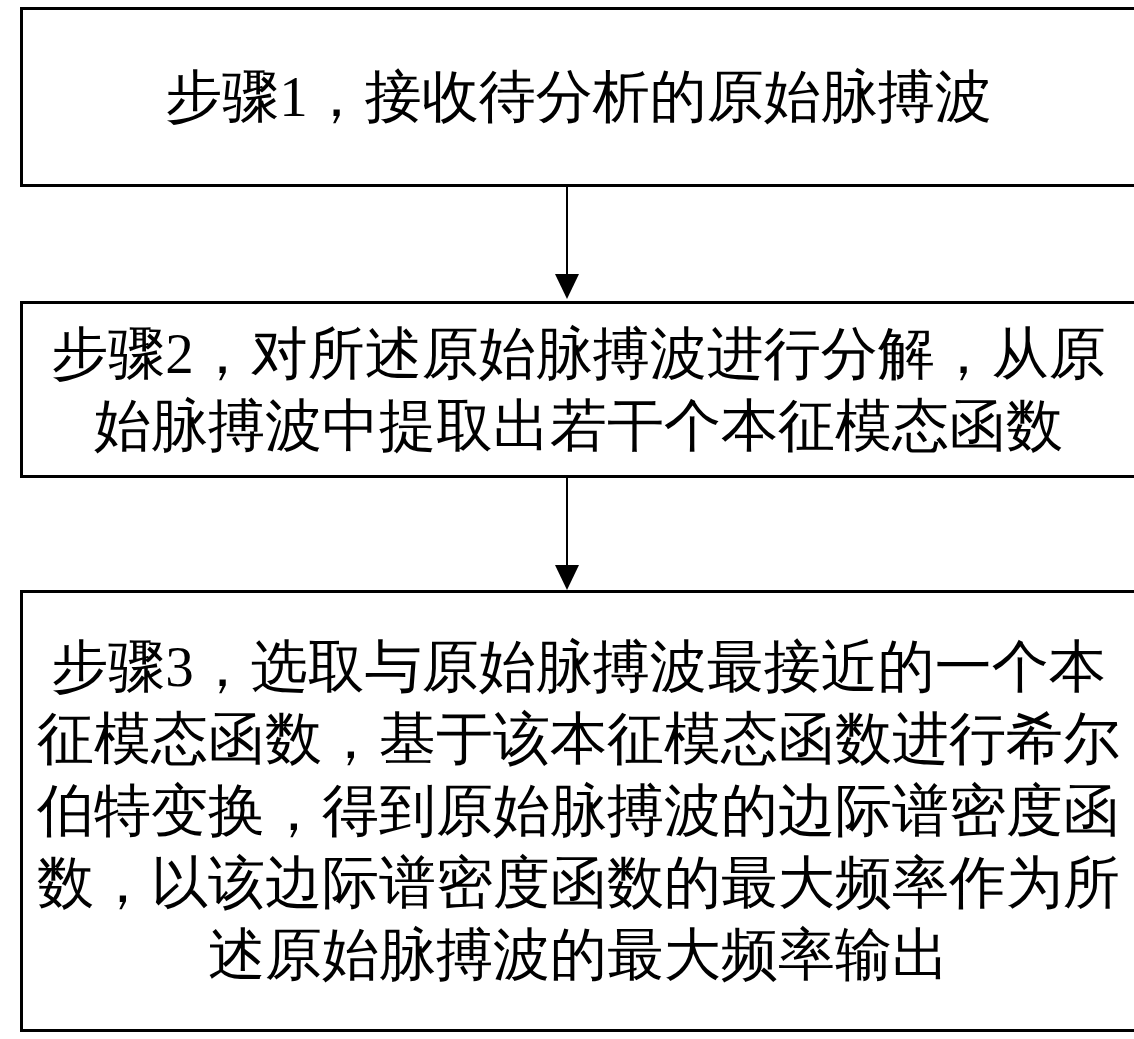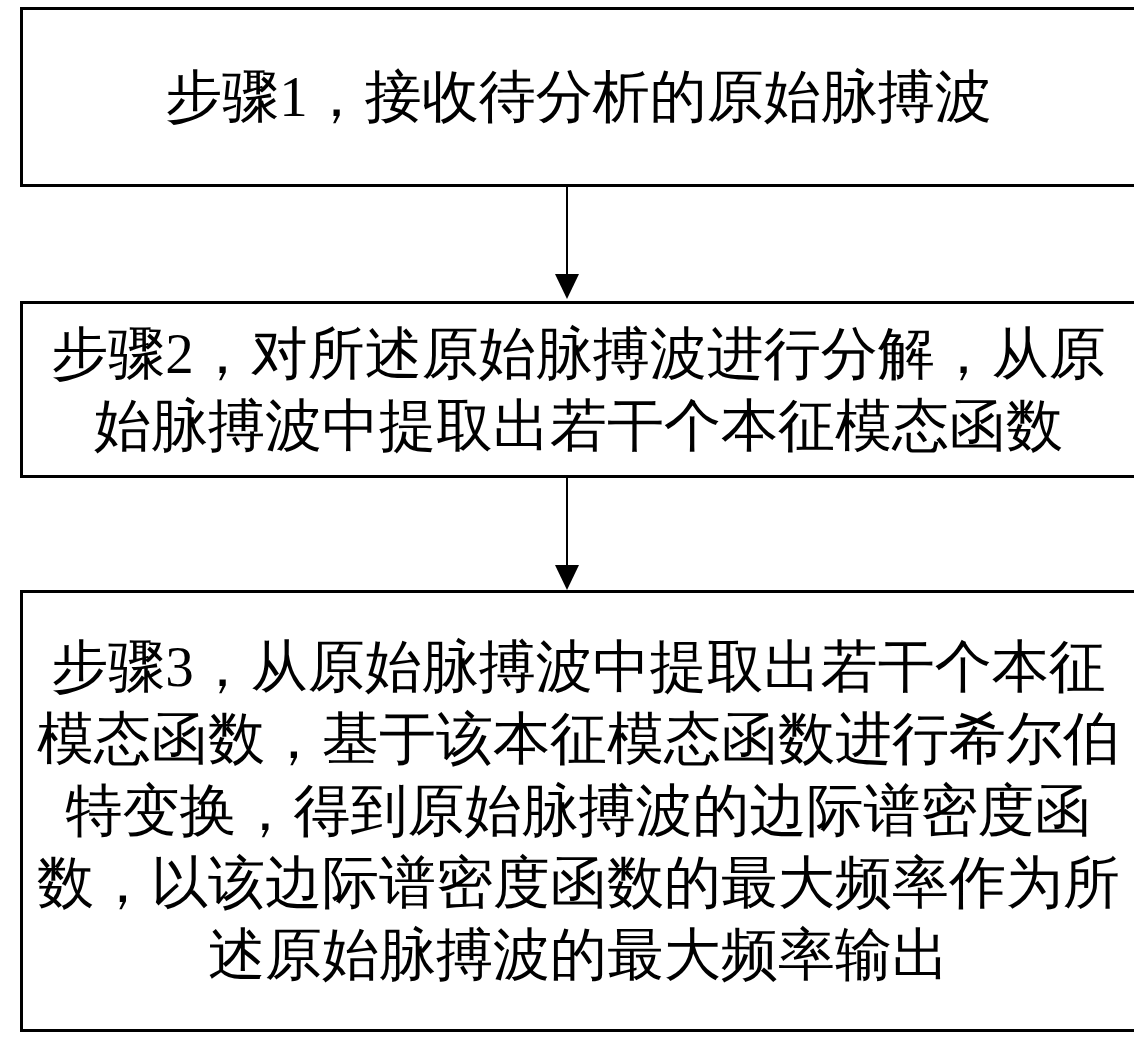--- a/index.html
+++ b/index.html
@@ -85,16 +85,16 @@
   <div class="step-box" id="box-step-2">
     <span class="step-text">步骤2，对所述原始脉搏波进行分解，从原始脉搏波中提取出若干个本征模态函数</span>
   </div>
 
   <div class="connector" id="connector-2">
     <div class="shaft"></div>
     <div class="head"></div>
   </div>
 
   <div class="step-box" id="box-step-3">
-    <span class="step-text">步骤3，从原始脉搏波中提取出若干个本征模态函数，基于该本征模态函数进行希尔伯特变换，得到原始脉搏波的边际谱密度函数，以该边际谱密度函数的最大频率作为所述原始脉搏波的最大频率输出</span>
+    <span class="step-text">步骤3，选取与原始脉搏波最接近的一个本征模态函数，基于该本征模态函数进行希尔伯特变换，得到原始脉搏波的边际谱密度函数，以该边际谱密度函数的最大频率作为所述原始脉搏波的最大频率输出</span>
   </div>
 
 </div>
 
 </body></html>

